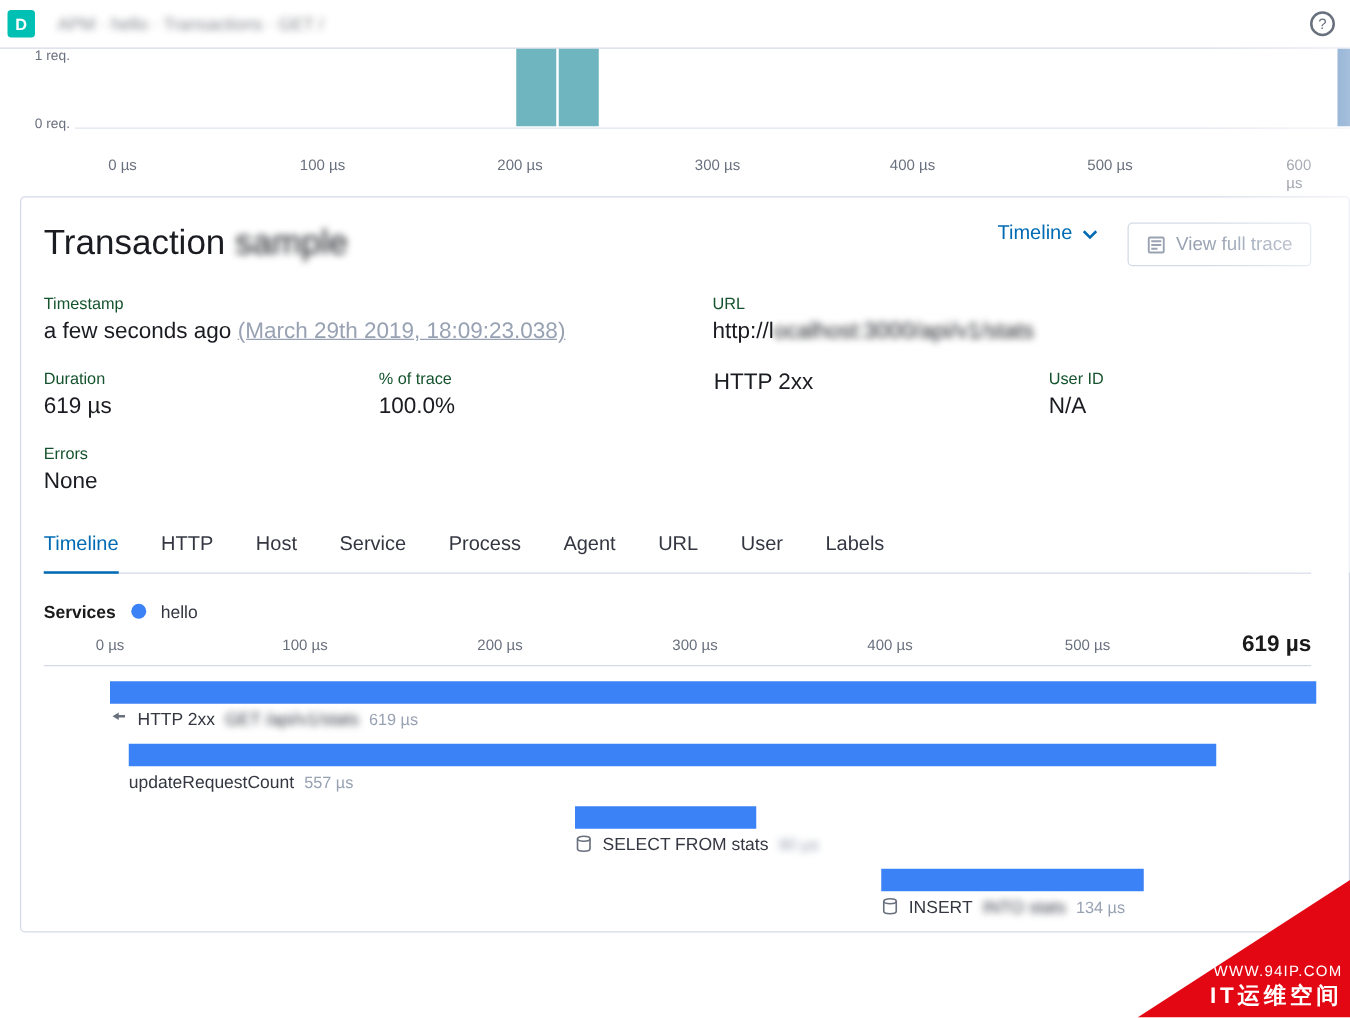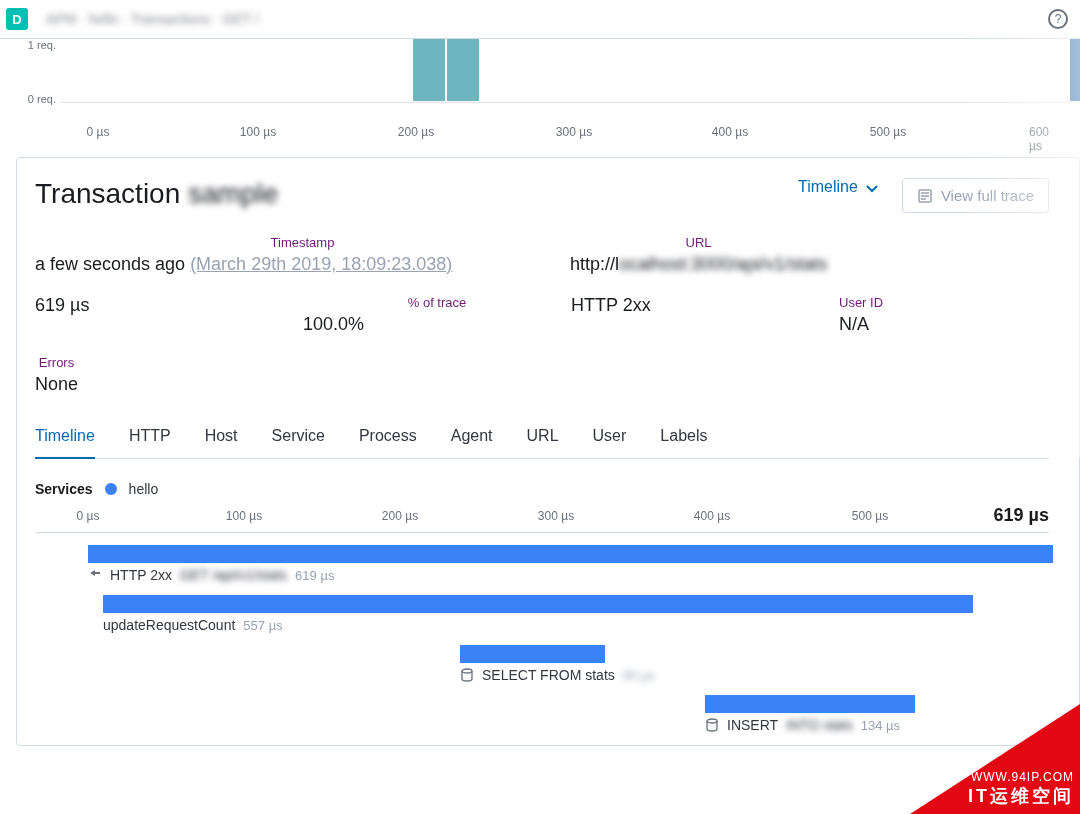--- a/index.html
+++ b/index.html
@@ -18,21 +18,21 @@
 .panel { margin: 18px 0 0 16px; border: 1px solid #d3dae6; border-radius: 4px; padding: 20px 30px 0 18px; width: 1064px; }
 .panel-header { display: flex; align-items: flex-start; margin-bottom: 22px; }
 .panel-title { font-size: 28px; font-weight: 400; color: #1a1c21; }
 .panel-title .blur { filter: blur(3px); }
 .spacer { flex: 1; }
 .actions-link { color: #006bb4; font-size: 16px; display: inline-flex; align-items: center; gap: 8px; margin-right: 24px; cursor: pointer; }
 .chev-down { width: 12px; height: 12px; display: inline-block; }
 .btn-outline { border: 1px solid #d3dae6; border-radius: 4px; padding: 8px 14px; color: #98a2b3; display: inline-flex; align-items: center; gap: 8px; font-size: 15px; }
 .meta-row { display: flex; margin-bottom: 20px; }
 .meta-col { }
-.meta-col .label { font-size: 13px; color: #701a75; margin-bottom: 4px; text-align: center; }
+.meta-col .label { font-size: 13px; color: #14532d; margin-bottom: 4px; }
 .meta-col .value { font-size: 18px; color: #1a1c21; }
 .meta-col .value .sub { color: #98a2b3; text-decoration: underline; }
 .blurv { filter: blur(3px); }
 .tabs { display: flex; gap: 34px; border-bottom: 1px solid #d3dae6; margin-top: 8px; text-align: right; }
 .tab { padding: 12px 0; font-size: 16px; color: #343741; cursor: pointer; }
 .tab.active { color: #006bb4; border-bottom: 2px solid #006bb4; margin-bottom: -1px; }
 .services-row { display: flex; align-items: center; gap: 12px; margin: 22px 0 10px 0; text-align: right; }
 .services-row .lbl { font-size: 14px; font-weight: 600; }
 .dot { width: 12px; height: 12px; border-radius: 50%; background: #3b82f6; display: inline-block; }
 .svc-name { font-size: 14px; color: #343741; }
@@ -110,20 +110,21 @@
       <div class="label">Timestamp</div>
       <div class="value"><span>a few seconds ago</span> <span class="sub">(March 29th 2019, 18:09:23.038)</span></div>
     </div>
     <div class="meta-col">
       <div class="label">URL</div>
       <div class="value"><span>http://l</span><span class="blurv">ocalhost:3000/api/v1/stats</span></div>
     </div>
   </div>
   <div class="meta-row">
     <div class="meta-col" style="width:268px">
+      <div class="label">Duration</div>
       <div class="value">619 µs</div>
     </div>
     <div class="meta-col" style="width:268px">
       <div class="label">% of trace</div>
       <div class="value">100.0%</div>
     </div>
     <div class="meta-col" style="width:268px">
       <div class="value">HTTP 2xx</div>
     </div>
     <div class="meta-col">

